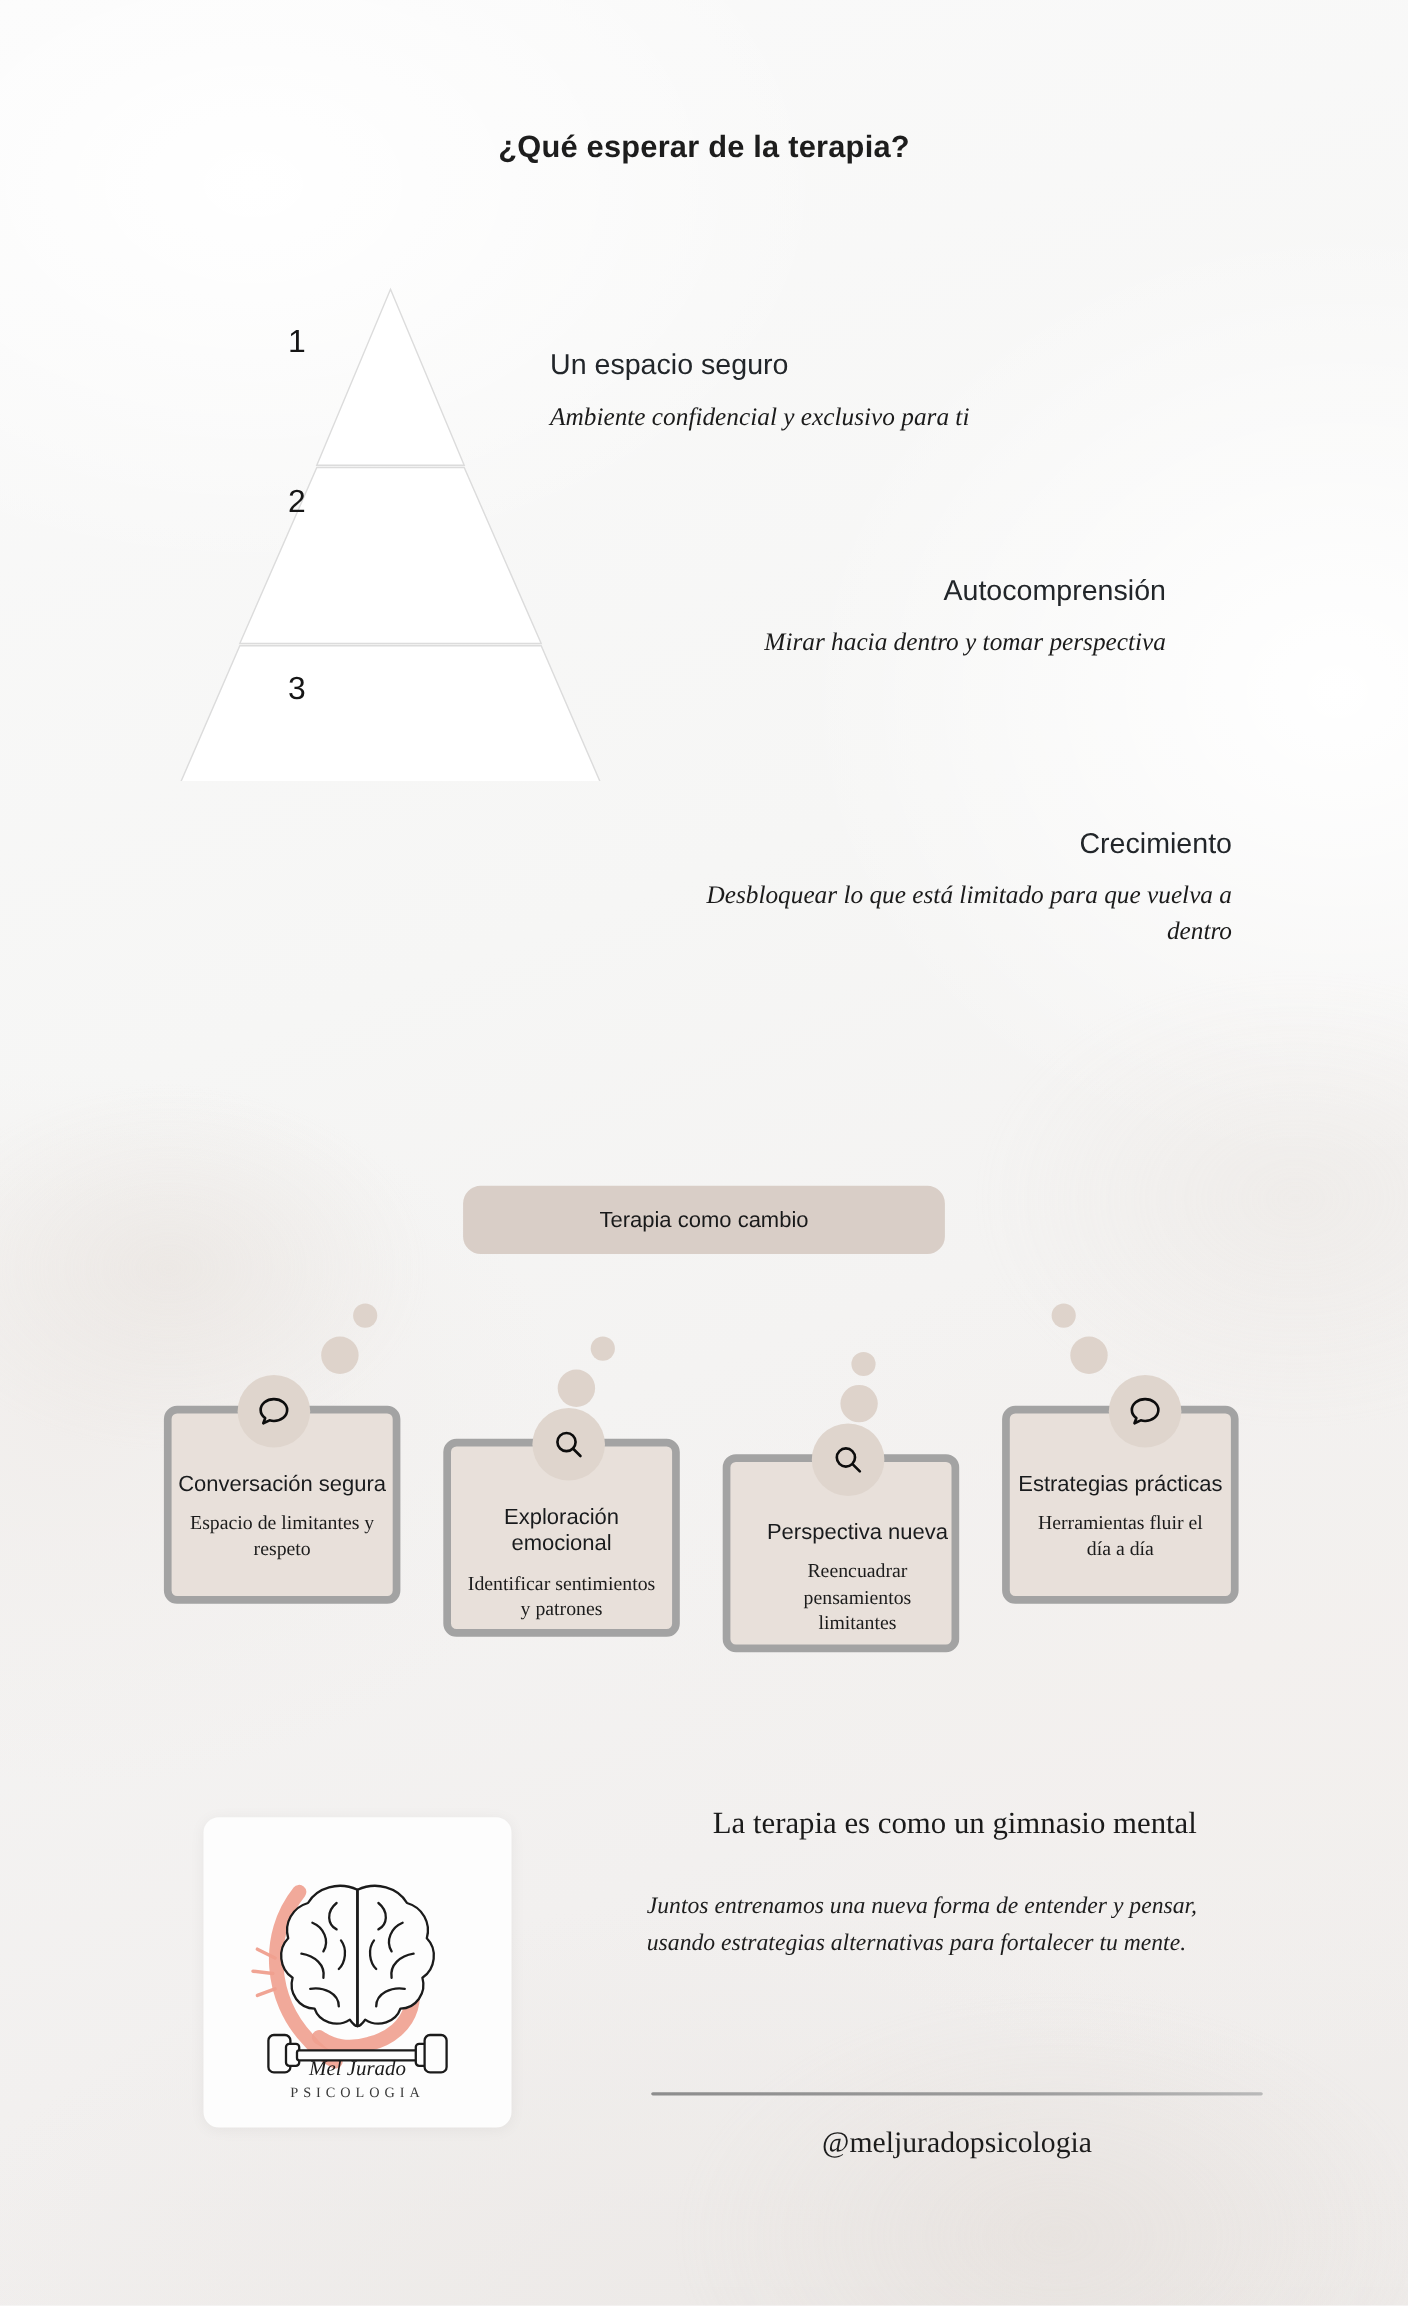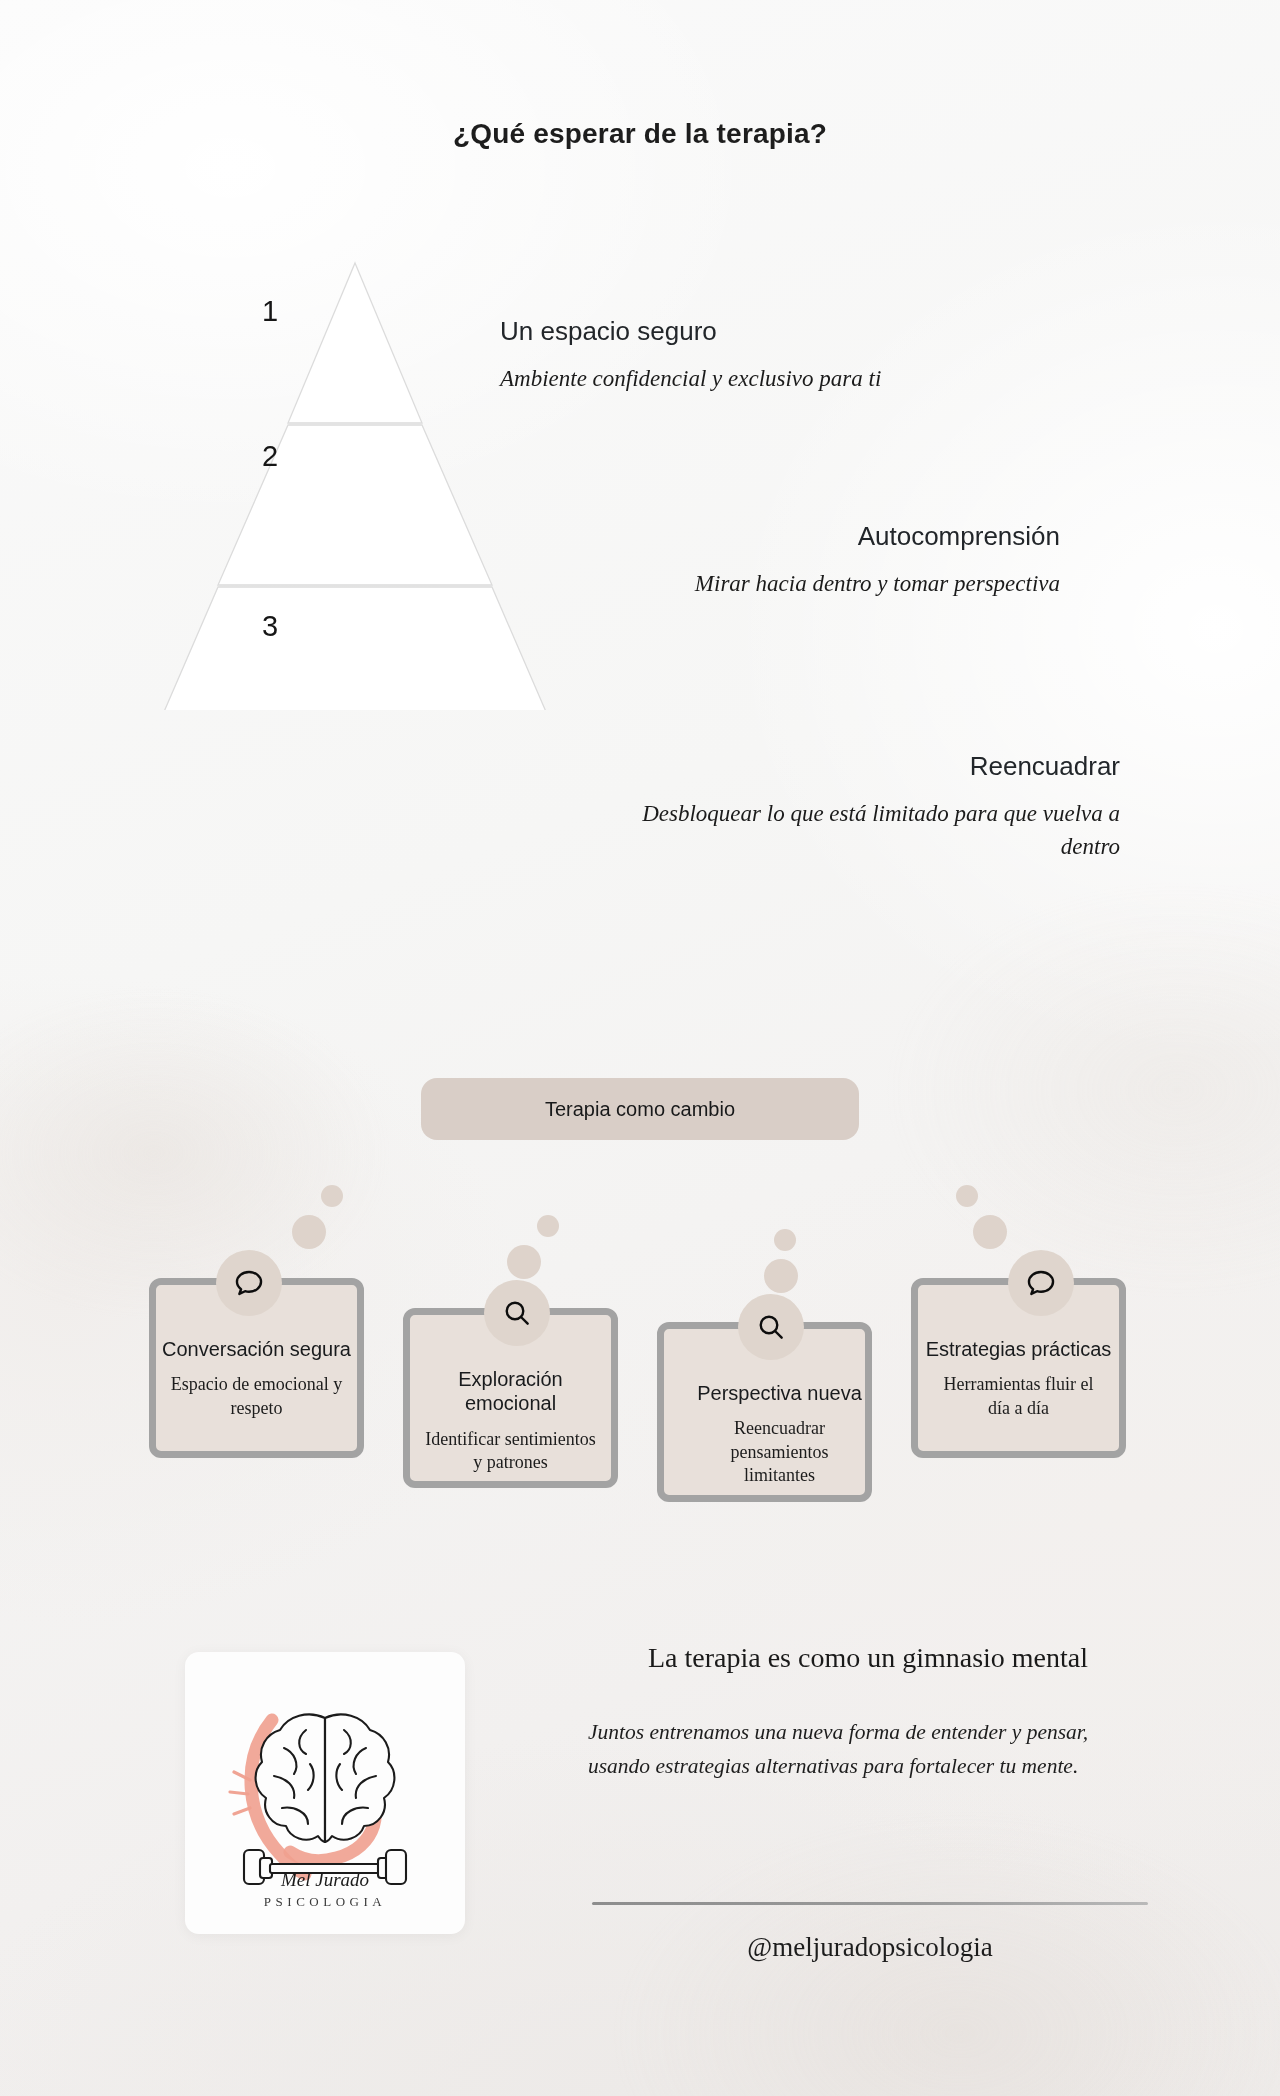--- a/index.html
+++ b/index.html
@@ -156,40 +156,40 @@
     <div class="h">Un espacio seguro</div>
     <div class="s">Ambiente confidencial y exclusivo para ti</div>
   </div>
 
   <div class="row" id="row2">
     <div class="h">Autocomprensión</div>
     <div class="s" style="padding-left:210px">Mirar hacia dentro y tomar perspectiva</div>
   </div>
 
   <div class="row" id="row3">
-    <div class="h">Reencuadrar</div>
+    <div class="h">Crecimiento</div>
     <div class="s" style="padding-left:180px">Desbloquear lo que está limitado para que vuelva a dentro</div>
   </div>
 
   <div class="pill">
     <span>Terapia como cambio</span>
   </div>
 
   <div class="cards">
 
     <div class="card" style="left:149px;top:38px;width:215px;height:180px;">
       <div class="dot d-sm" style="left:165px;top:-100px;"></div>
       <div class="dot d-md" style="left:136px;top:-70px;"></div>
       <div class="icon-circle" style="left:60px;transform:none;top:-35px;">
         <svg width="34" height="34" viewBox="0 0 24 24" fill="none" stroke="#0d0d0d" stroke-width="1.7" stroke-linecap="round" stroke-linejoin="round">
           <path d="M20.5 11.2c0 3.9-3.8 7-8.5 7-1 0-1.9-.14-2.8-.4l-4 1.9 1.2-3.3C4.6 15.1 3.5 13.3 3.5 11.2c0-3.9 3.8-7 8.5-7s8.5 3.1 8.5 7z"></path>
         </svg>
       </div>
       <div class="ct">Conversación segura</div>
-      <div class="cd">Espacio de emocional y respeto</div>
+      <div class="cd">Espacio de limitantes y respeto</div>
     </div>
 
     <div class="card" style="left:403px;top:68px;width:215px;height:180px;">
       <div class="dot d-sm" style="left:127px;top:-100px;"></div>
       <div class="dot d-md" style="left:97px;top:-70px;"></div>
       <div class="icon-circle" style="left:74px;transform:none;top:-35px;">
         <svg width="32" height="32" viewBox="0 0 24 24" fill="none" stroke="#0d0d0d" stroke-width="1.8" stroke-linecap="round">
           <circle cx="10.5" cy="10.5" r="6.2"></circle>
           <line x1="15.2" y1="15.2" x2="20" y2="20"></line>
         </svg>

